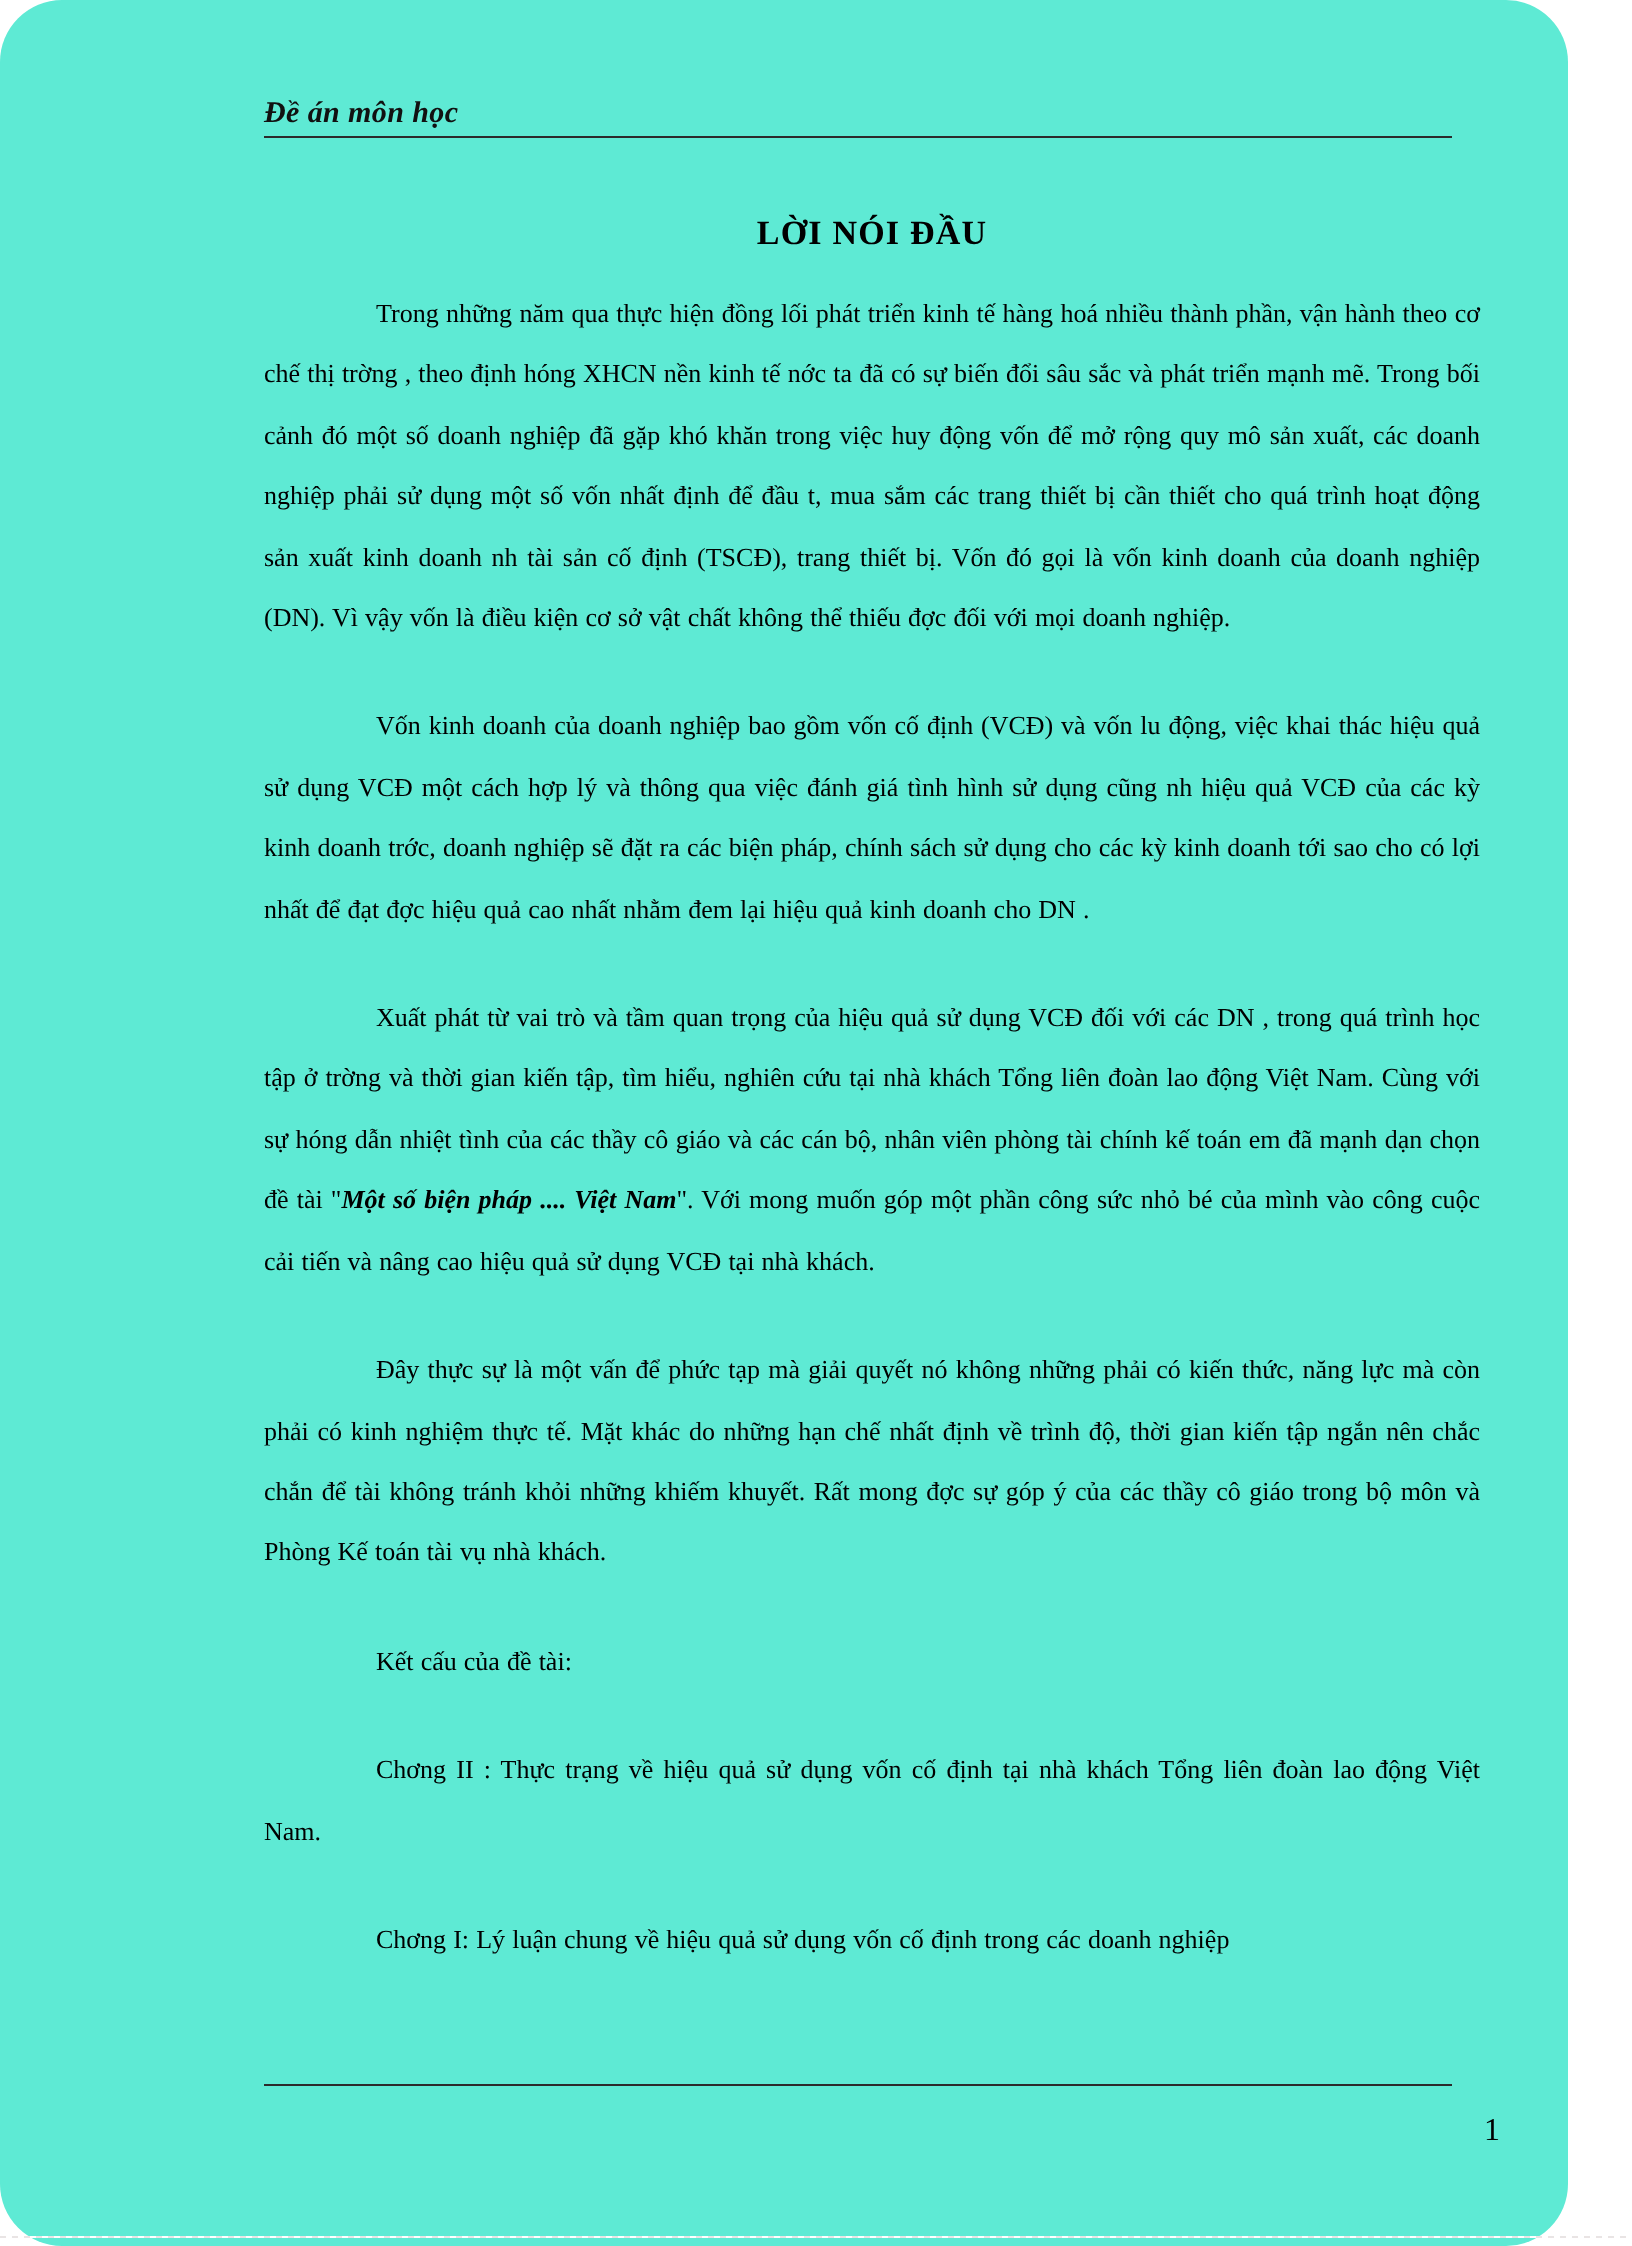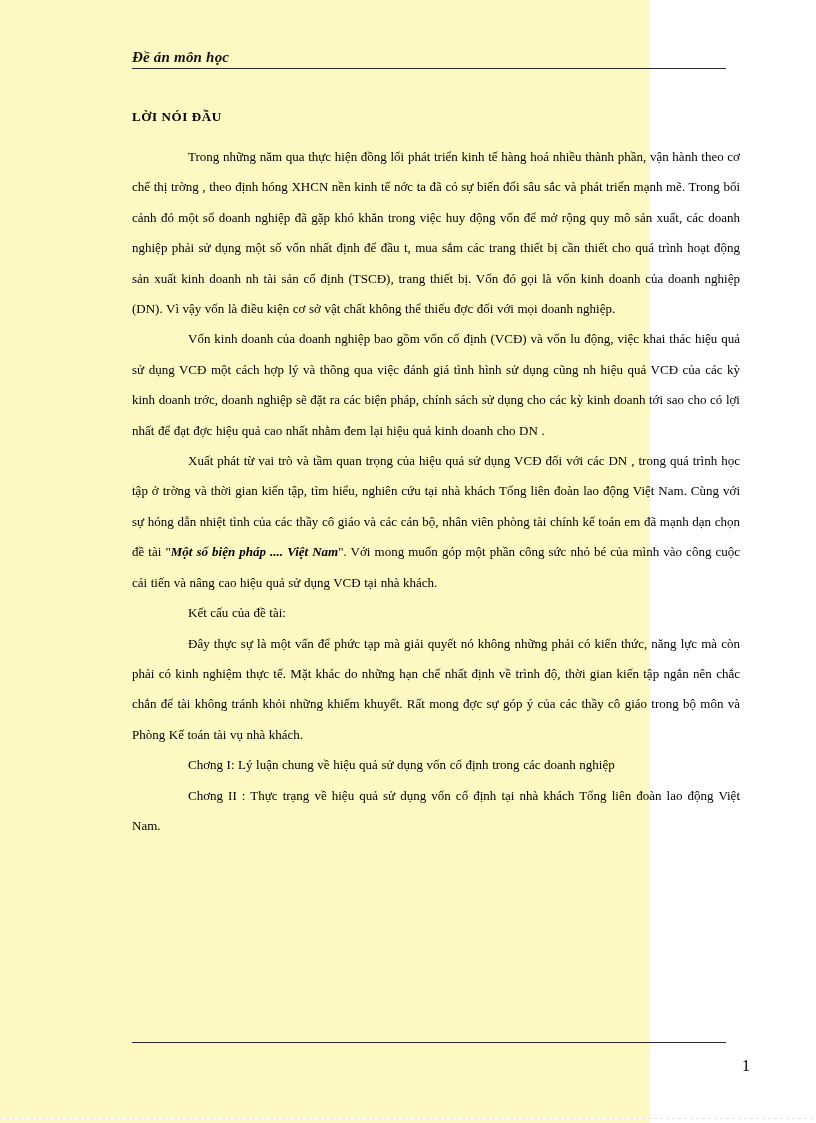--- a/index.html
+++ b/index.html
@@ -12,23 +12,24 @@
     height: 1123px;
     position: relative;
     font-family: "Liberation Serif", "DejaVu Serif", serif;
     color: #000000;
     overflow: hidden;
   }
 
   .page {
     position: absolute;
     left: 0; top: 0;
-    width: 650px;
+    width: 784px;
     height: 1123px;
-    background: #fef9c3;
+    background: #5eead4;
+    border-radius: 31px;
   }
 
   
   .header {
     position: absolute;
     left: 132px;
     top: 48px;
     width: 594px;
   }
   .header-title {
@@ -51,40 +52,40 @@
 
   
   .content {
     position: absolute;
     left: 132px;
     top: 106px;
     width: 608px;
   }
 
   .doc-title {
-    font-size: 13px;
+    font-size: 17px;
     font-weight: bold;
-    text-align: left;
+    text-align: center;
     letter-spacing: 0.6px;
     margin: 0 0 14px 0;
     line-height: 22px;
   }
 
   p.para {
     margin: 0 0 0 0;
     font-size: 13px;
     line-height: 30.4px;
     text-align: justify;
     text-indent: 56px;
     hyphens: none;
     word-spacing: 0.3px;
   }
 
   p.para + p.para {
-    margin-top: 0;
+    margin-top: 24px;
   }
 
   p.tight {
     margin-top: 6px;
   }
 
   .bi {
     font-weight: bold;
     font-style: italic;
   }
@@ -141,27 +142,27 @@
   <div class="content">
 
     <h1 class="doc-title">LỜI NÓI ĐẦU</h1>
 
     <p class="para">Trong những năm qua thực hiện đồng   lối phát triển kinh tế hàng hoá nhiều thành phần, vận hành theo cơ chế thị trờng   , theo định hóng   XHCN nền kinh tế nớc   ta đã có sự biến đổi sâu sắc và phát triển mạnh mẽ. Trong bối cảnh đó một số doanh nghiệp đã gặp khó khăn trong việc huy động vốn để mở rộng quy mô sản xuất, các doanh nghiệp phải sử dụng một số vốn nhất định để đầu t,   mua sắm các trang thiết bị cần thiết cho quá trình hoạt động sản xuất kinh doanh nh   tài sản cố định (TSCĐ), trang thiết bị. Vốn đó gọi là vốn kinh doanh của doanh nghiệp (DN). Vì vậy vốn là điều kiện cơ sở vật chất không thể thiếu đợc   đối với mọi doanh nghiệp.</p>
 
     <p class="para">Vốn kinh doanh của doanh nghiệp bao gồm vốn cố định (VCĐ) và vốn lu   động, việc khai thác hiệu quả sử dụng VCĐ một cách hợp lý và thông qua việc đánh giá tình hình sử dụng cũng nh   hiệu quả VCĐ của các kỳ kinh doanh trớc,   doanh nghiệp sẽ đặt ra các biện pháp, chính sách sử dụng cho các kỳ kinh doanh tới sao cho có lợi nhất để đạt đợc   hiệu quả cao nhất nhằm đem lại hiệu quả kinh doanh cho DN .</p>
 
     <p class="para"><span>Xuất phát từ vai trò và tầm quan trọng của hiệu quả sử dụng VCĐ đối với các DN , trong quá trình học tập ở trờng   và thời gian kiến tập, tìm hiểu, nghiên cứu tại nhà khách Tổng liên đoàn lao động Việt Nam. Cùng với sự hóng   dẫn nhiệt tình của các thầy cô giáo và các cán bộ, nhân viên phòng tài chính kế toán em đã mạnh dạn chọn đề tài "</span><span class="bi">Một số biện pháp .... Việt Nam</span><span>". Với mong muốn góp một phần công sức nhỏ bé của mình vào công cuộc cải tiến và nâng cao hiệu quả sử dụng VCĐ tại nhà khách.</span></p>
 
+    <p class="para">Đây thực sự là một vấn để phức tạp mà giải quyết nó không những phải có kiến thức, năng lực mà còn phải có kinh nghiệm thực tế. Mặt khác do những hạn chế nhất định về trình độ, thời gian kiến tập ngắn nên chắc chắn để tài không tránh khỏi những khiếm khuyết. Rất mong đợc   sự góp ý của các thầy cô giáo trong  bộ môn và Phòng Kế toán tài vụ nhà khách.</p>
+
     <p class="para tight">Kết cấu của đề tài:</p>
 
-    <p class="para">Đây thực sự là một vấn để phức tạp mà giải quyết nó không những phải có kiến thức, năng lực mà còn phải có kinh nghiệm thực tế. Mặt khác do những hạn chế nhất định về trình độ, thời gian kiến tập ngắn nên chắc chắn để tài không tránh khỏi những khiếm khuyết. Rất mong đợc   sự góp ý của các thầy cô giáo trong  bộ môn và Phòng Kế toán tài vụ nhà khách.</p>
+    <p class="para tight">Chơng   II : Thực trạng về hiệu quả sử dụng vốn cố định tại nhà khách Tổng liên đoàn lao động Việt Nam.</p>
 
     <p class="para tight">Chơng   I: Lý luận chung về hiệu quả sử dụng vốn cố định trong các doanh nghiệp</p>
-
-    <p class="para tight">Chơng   II : Thực trạng về hiệu quả sử dụng vốn cố định tại nhà khách Tổng liên đoàn lao động Việt Nam.</p>
 
 
   </div>
 
   <div class="footer">
     <div class="footer-rule"></div>
     <div class="page-number">1</div>
   </div>
 
   <div class="scan-edge"></div>

